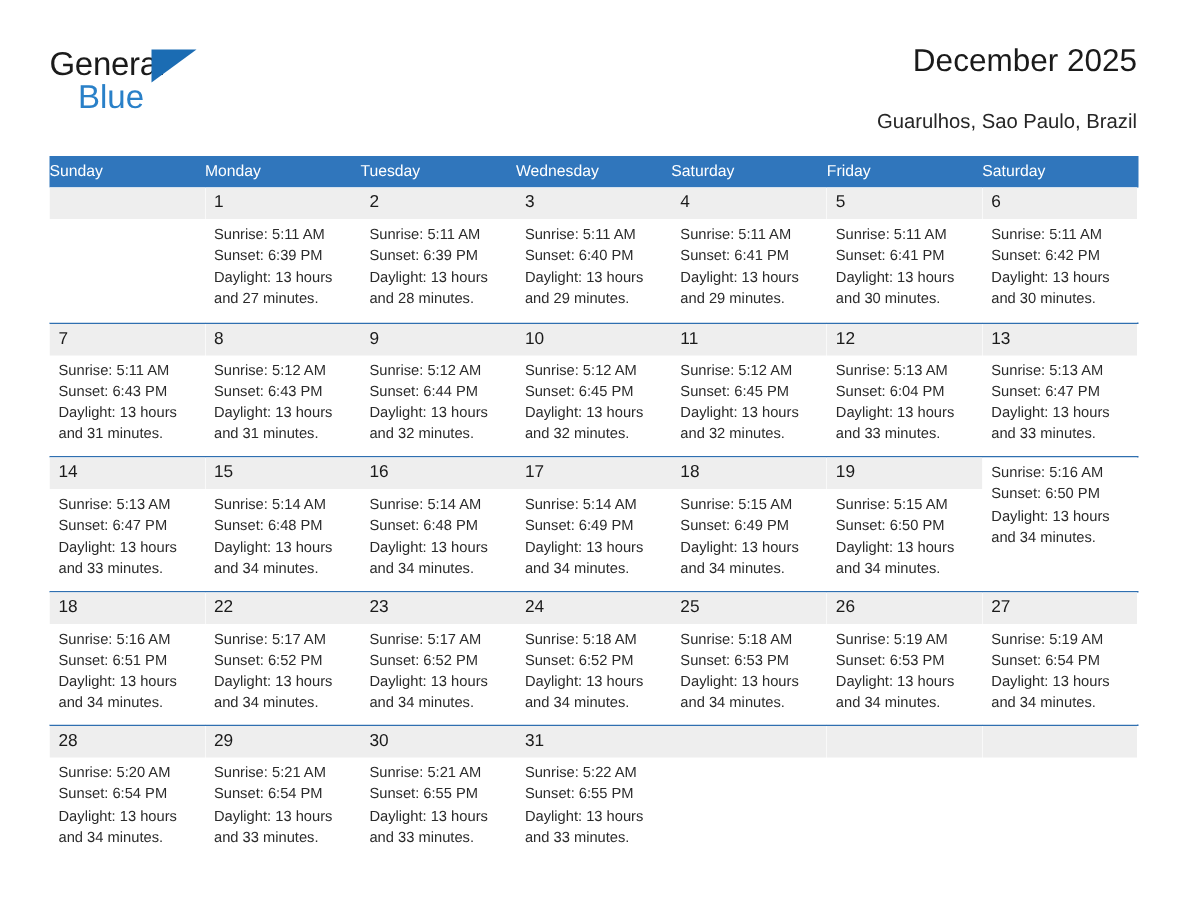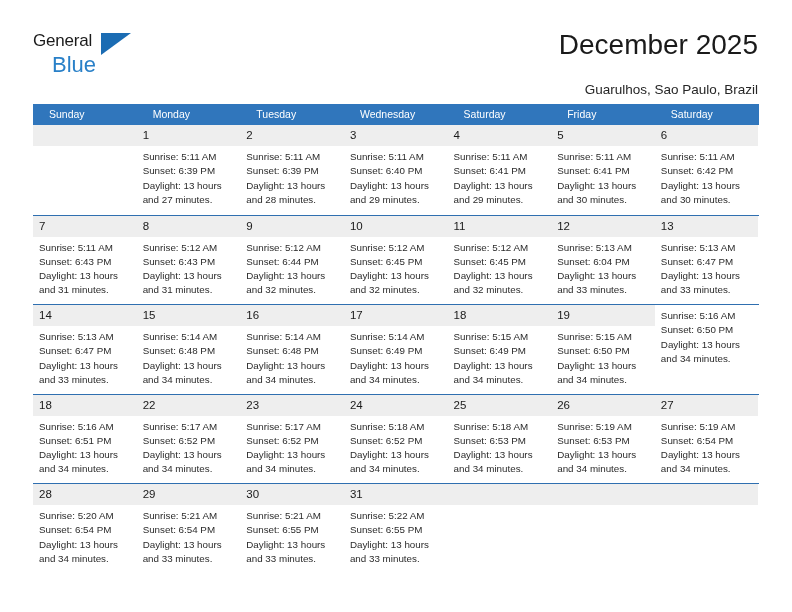--- a/index.html
+++ b/index.html
@@ -32,21 +32,21 @@
     position: absolute;
     left: 0px;
     top: 4px;
     width: 140px;
     height: 56px;
   }
   .logo-general {
     position: absolute;
     left: 0px;
     top: 0px;
-    font-size: 17px;
+    font-size: 22px;
     letter-spacing: -0.2px;
     color: #1b1b1b;
     font-family: "Liberation Sans", sans-serif;
     line-height: 1;
   }
   .logo-tri {
     position: absolute;
     left: 68px;
     top: 1px;
     width: 0;
@@ -63,21 +63,21 @@
     font-family: "Liberation Sans", sans-serif;
     line-height: 1;
   }
   .title-wrap {
     position: absolute;
     right: 0px;
     top: 0px;
     text-align: right;
   }
   .cal-title {
-    font-size: 28px;
+    font-size: 21px;
     color: #1a1a1a;
     line-height: 1.2;
     font-weight: normal;
     margin: 0;
     white-space: nowrap;
   }
   .cal-subtitle {
     font-size: 13.5px;
     color: #262626;
     margin-top: 20px;
@@ -95,21 +95,21 @@
   .weekdays {
     display: flex;
     background: #3076bc;
     height: 21px;
   }
   .weekday {
     flex: 1 1 0;
     color: #ffffff;
     font-size: 10.5px;
     line-height: 21px;
-    padding-left: 16px;
+    padding-left: 0;
     box-sizing: border-box;
     white-space: nowrap;
     overflow: hidden;
   }
   .week {
     display: flex;
     border-top: 1.6px solid #2f6fb0;
     height: 89.5px;
     box-sizing: border-box;
   }

